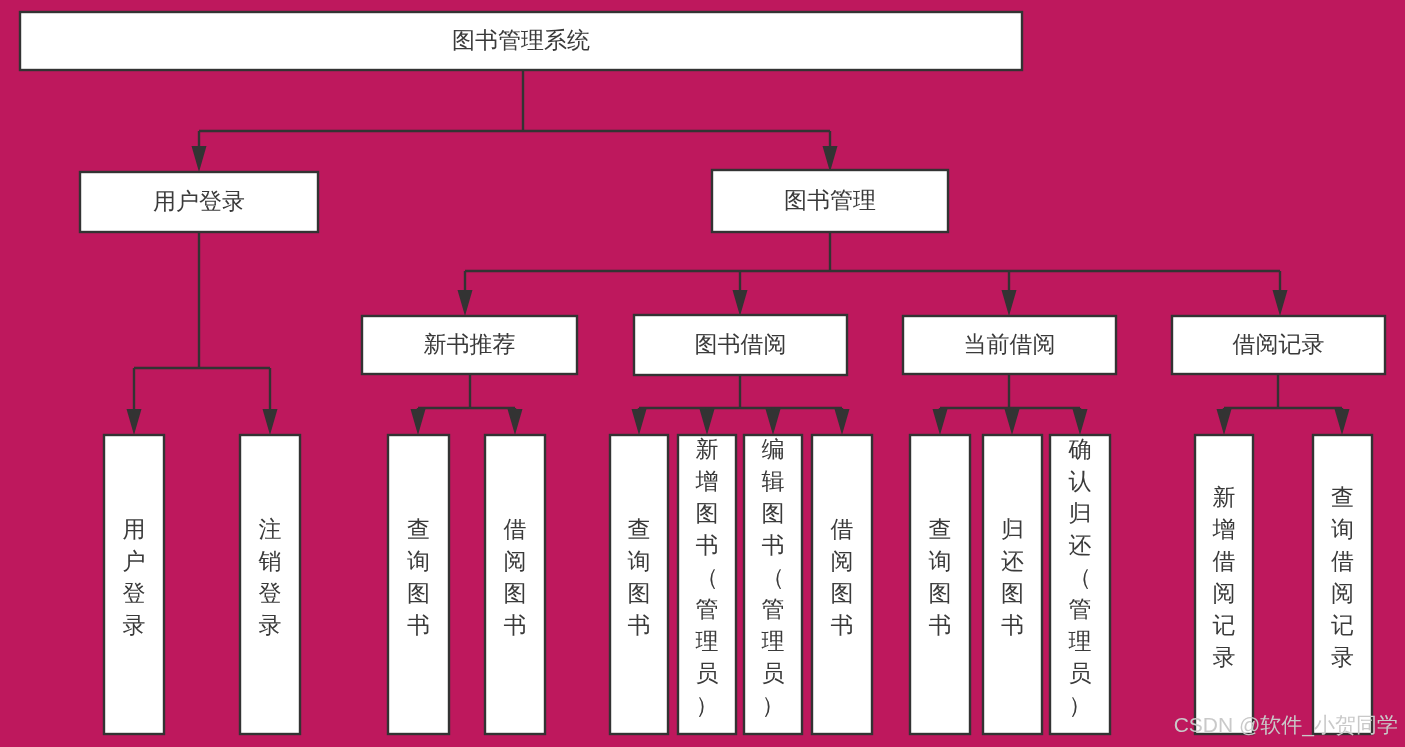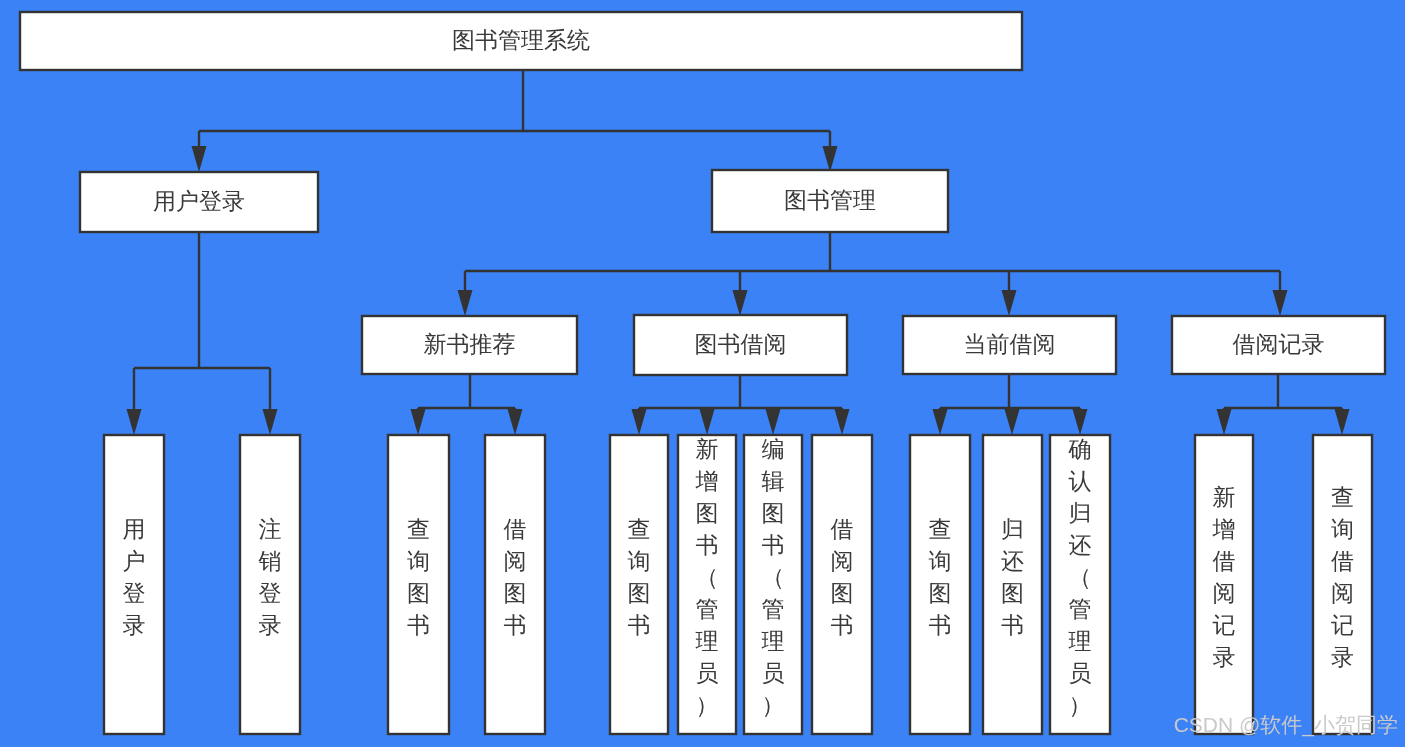--- a/index.html
+++ b/index.html
@@ -8,21 +8,21 @@
     padding: 0;
     background: #ffffff;
   }
   body {
     font-family: "Liberation Sans", "DejaVu Sans", sans-serif;
   }
   #diagram-root {
     position: relative;
     width: 1405px;
     height: 747px;
-    background: #3b82f6;
+    background: #be185d;
     overflow: hidden;
   }
   svg#flow-svg {
     position: absolute;
     left: 0;
     top: 0;
     width: 1405px;
     height: 747px;
     display: block;
   }

